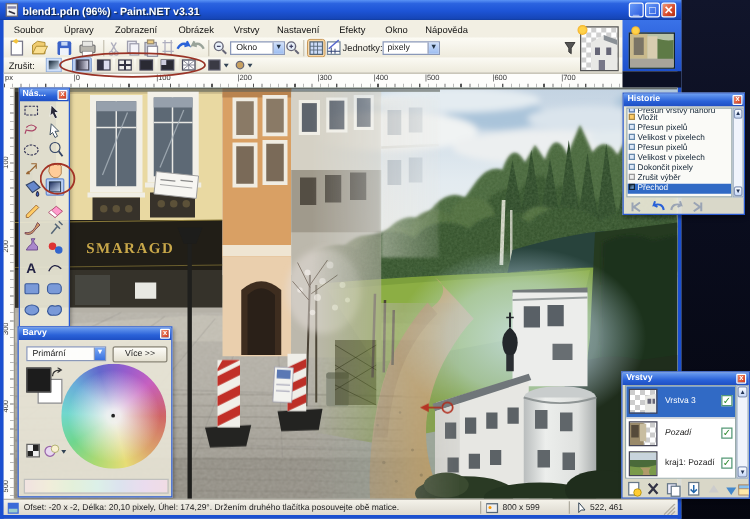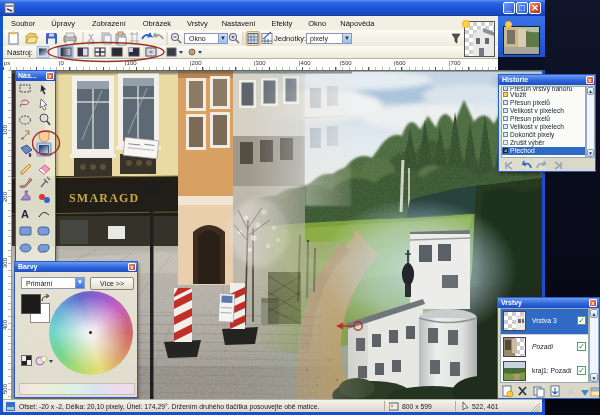--- a/index.html
+++ b/index.html
@@ -71,20 +71,21 @@
 </style></head>
 <body>
 <div id="desk"></div>
 <div id="win"></div>
 <div id="title">
   <svg class="abs" style="left:4px;top:2px" width="12" height="12">
    <rect x="1" y="1" width="9" height="10" fill="#f4f4f4" stroke="#667"></rect>
    <rect x="2" y="3" width="7" height="2" fill="#88a"></rect>
    <line x1="3" y1="7" x2="8" y2="9" stroke="#334" stroke-width="1.5"></line>
   </svg>
+  <span class="ttext">blend1.pdn (96%) - Paint.NET v3.31</span>
   <div class="wbtn" style="left:503px">_</div>
   <div class="wbtn" style="left:516px">□</div>
   <div class="wbtn bclose" id="bclose" style="left:529px">✕</div>
 </div>
 <div id="menubar">
   <span style="margin-left:8px">Soubor</span><span style="margin-left:16px">Úpravy</span><span style="margin-left:17px">Zobrazení</span><span style="margin-left:17px">Obrázek</span><span style="margin-left:16px">Vrstvy</span><span style="margin-left:14px">Nastavení</span><span style="margin-left:16px">Efekty</span><span style="margin-left:16px">Okno</span><span style="margin-left:14px">Nápověda</span>
 </div>
 <div id="tb1">
  <svg width="495" height="16" style="position:absolute;left:0;top:0">
 
@@ -135,21 +136,21 @@
 
   <rect x="259" y="3.5" width="10" height="10" fill="#fff" stroke="#789"></rect>
   <path d="M259,11 h10 M262,8 v5 m3,-4 v4" stroke="#347" stroke-width="0.8"></path>
   <path d="M260,9 l8,-7" stroke="#56c" stroke-width="1.2"></path>
  </svg>
  <span style="position:absolute;left:271px;top:4px;color:#222">Jednotky:</span>
  <div class="combo" style="left:303px;top:2.5px;width:46px;height:11px;line-height:10px;padding-left:3px">pixely<div class="arr">▼</div></div>
  <div class="combo" style="left:181px;top:2.5px;width:44px;height:11px;line-height:10px;padding-left:4px">Okno<div class="arr">▼</div></div>
 </div>
 <div id="tb2">
- <span style="position:absolute;left:4px;top:1.5px;color:#222">Nástroj:</span>
+ <span style="position:absolute;left:4px;top:1.5px;color:#222">Zrušit:</span>
  <svg width="495" height="12" style="position:absolute;left:0;top:0">
 
   <rect x="34" y="0.5" width="12" height="11" fill="#cfe0fa" stroke="#89a8d8" stroke-width="0.7"></rect>
   <rect x="36" y="2.5" width="8" height="7" fill="url(#tg1)"></rect>
   <defs>
    <linearGradient id="tg1" x1="0" y1="0" x2="1" y2="1">
     <stop offset="0" stop-color="#123"></stop>
           <stop offset="1" stop-color="#cde"></stop>
    </linearGradient>
    <linearGradient id="tg2" x1="0" y1="0" x2="1" y2="0">

